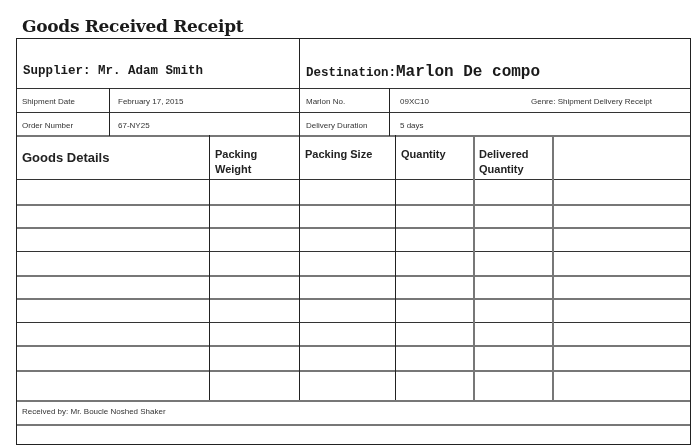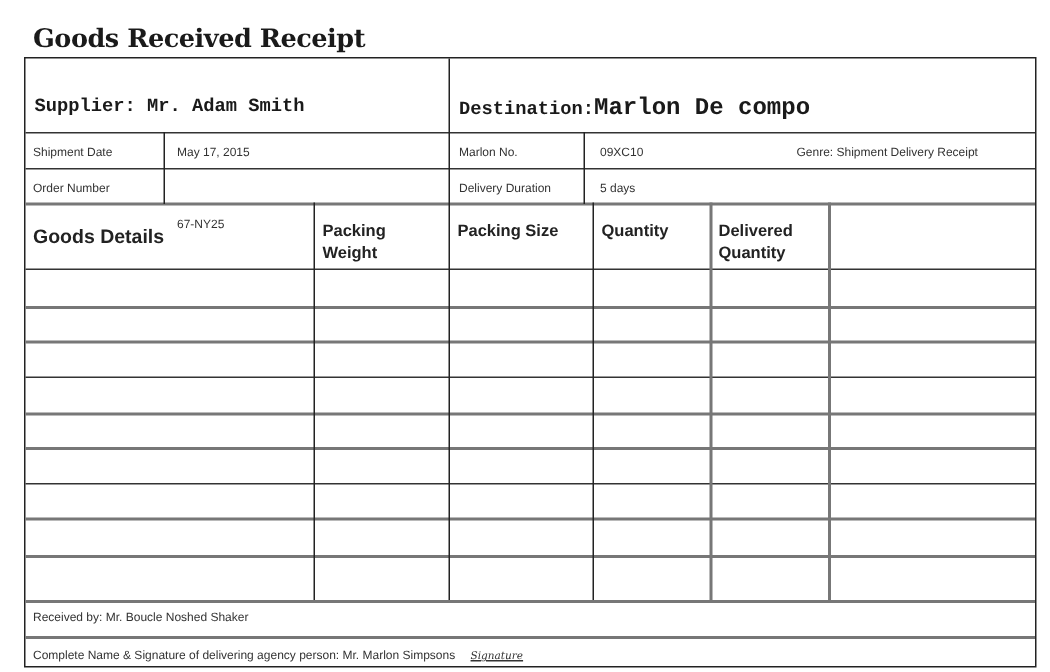--- a/index.html
+++ b/index.html
@@ -48,34 +48,30 @@
 
   <div class="vline" style="left:282px; top:0; height:361px;"></div>
   <div class="vline" style="left:92px; top:49px; height:48px;"></div>
   <div class="vline" style="left:372px; top:49px; height:48px;"></div>
   <div class="vline" style="left:192px; top:96px; height:265px;"></div>
   <div class="vline" style="left:378px; top:96px; height:265px;"></div>
   <div class="vline grey" style="left:456px; top:96px; height:265px;"></div>
   <div class="vline grey" style="left:535px; top:96px; height:265px;"></div>
 
   <div class="abs small" style="left:5px; top:58px;">Shipment Date</div>
-  <div class="abs small" style="left:101px; top:58px;">May 17, 2015</div>
+  <div class="abs small" style="left:101px; top:58px;">February 17, 2015</div>
   <div class="abs small" style="left:289px; top:58px;">Marlon No.</div>
   <div class="abs small" style="left:383px; top:58px;">09XC10</div>
   <div class="abs small" style="left:514px; top:58px;">Genre: Shipment Delivery Receipt</div>
 
   <div class="abs small" style="left:5px; top:82px;">Order Number</div>
-  <div class="abs small" style="left:101px; top:82px;margin-top:24px;">67-NY25</div>
+  <div class="abs small" style="left:101px; top:82px;">67-NY25</div>
   <div class="abs small" style="left:289px; top:82px;">Delivery Duration</div>
   <div class="abs small" style="left:383px; top:82px;">5 days</div>
 
   <div class="abs" style="left:5px; top:111px; font-size:13px; font-weight:bold; color:#222;">Goods Details</div>
   <div class="abs colh" style="left:198px; top:108px; width:60px;">Packing Weight</div>
   <div class="abs colh" style="left:288px; top:108px;">Packing Size</div>
   <div class="abs colh" style="left:384px; top:108px;">Quantity</div>
   <div class="abs colh" style="left:462px; top:108px; width:62px;">Delivered Quantity</div>
 
   <div class="abs small" style="left:5px; top:368px;">Received by: Mr. Boucle Noshed Shaker</div>
-  <div class="abs small" style="left:5px; top:393px;">
-    <span>Complete Name &amp; Signature of delivering agency person: Mr. Marlon Simpsons</span>
-    <span class="sig" style="margin-left:8px;">Signature</span>
-  </div>
 </div>
 
 </body></html>

